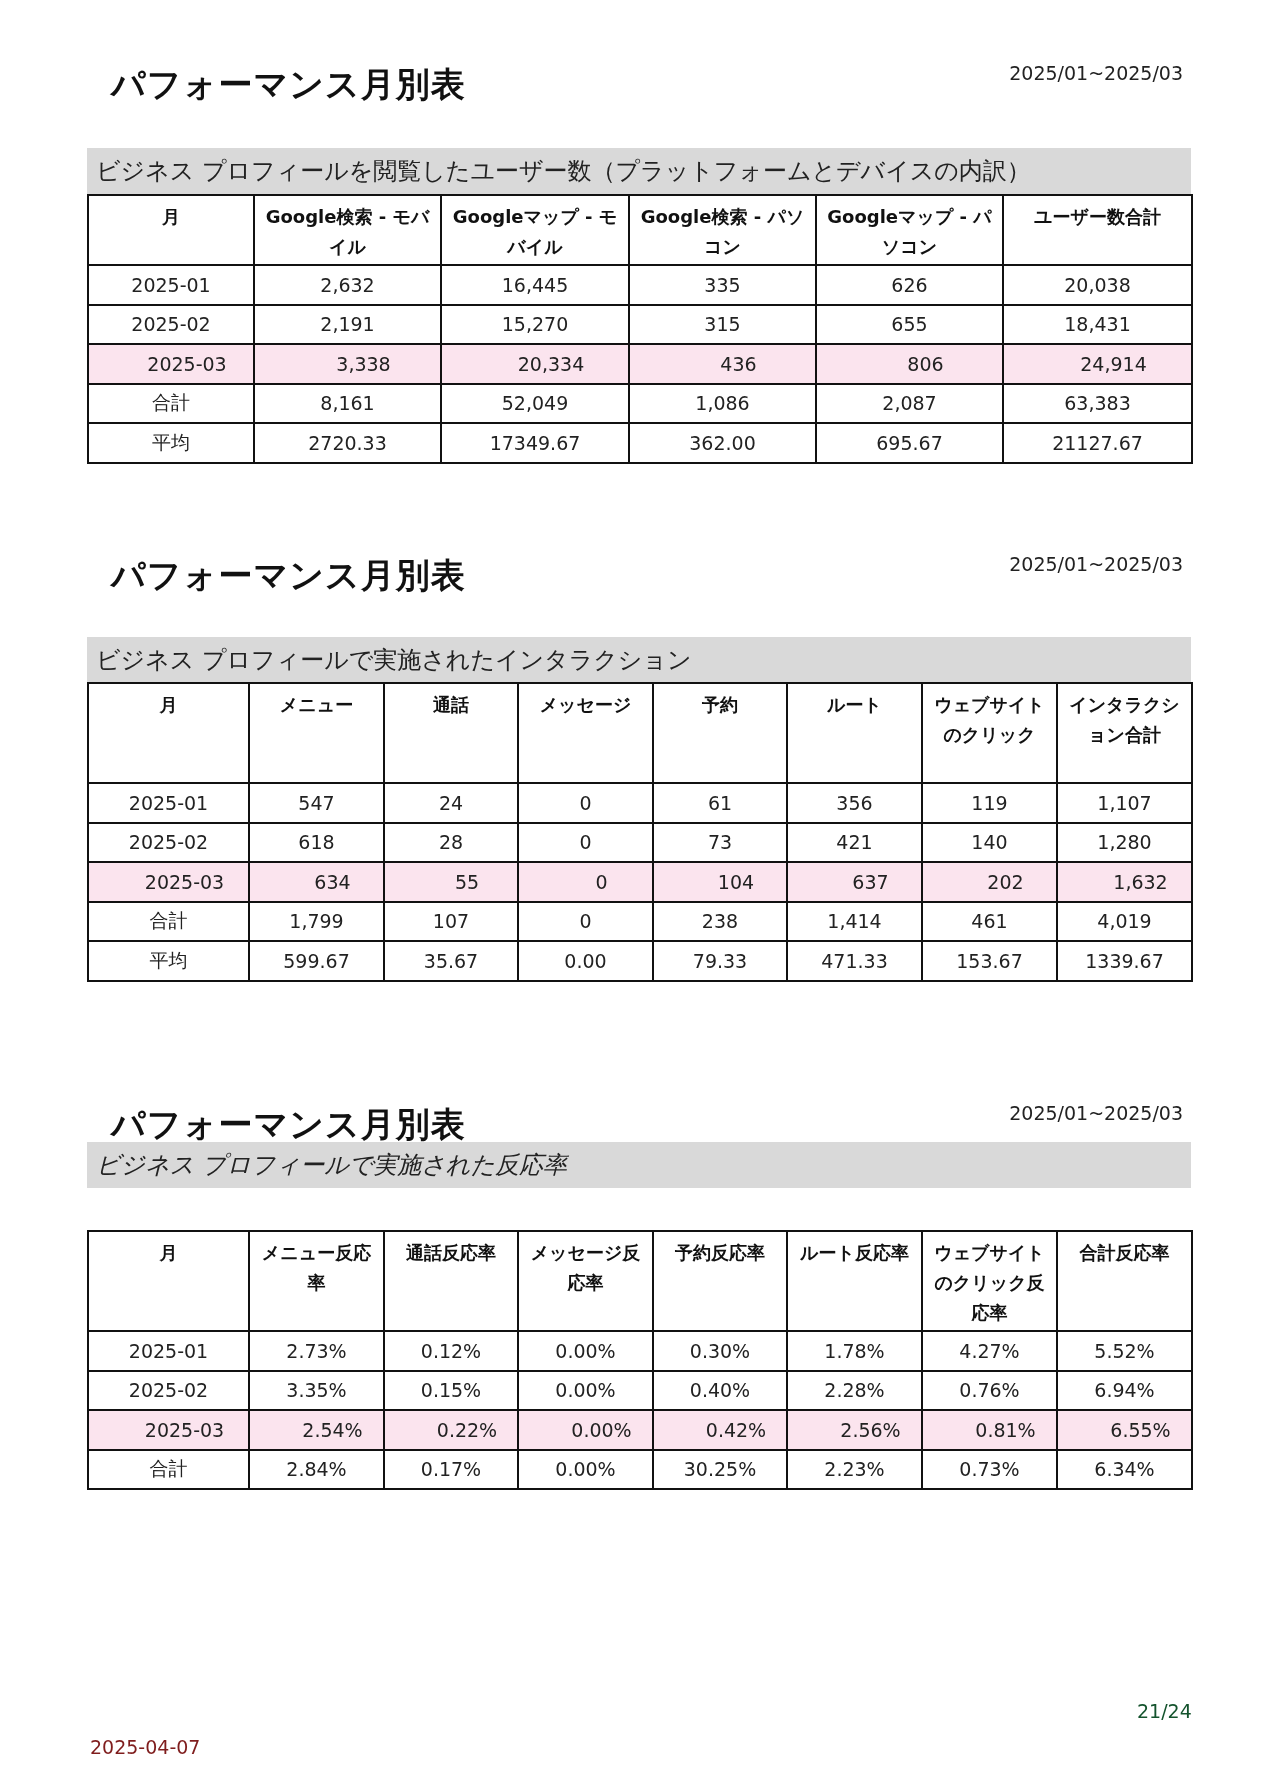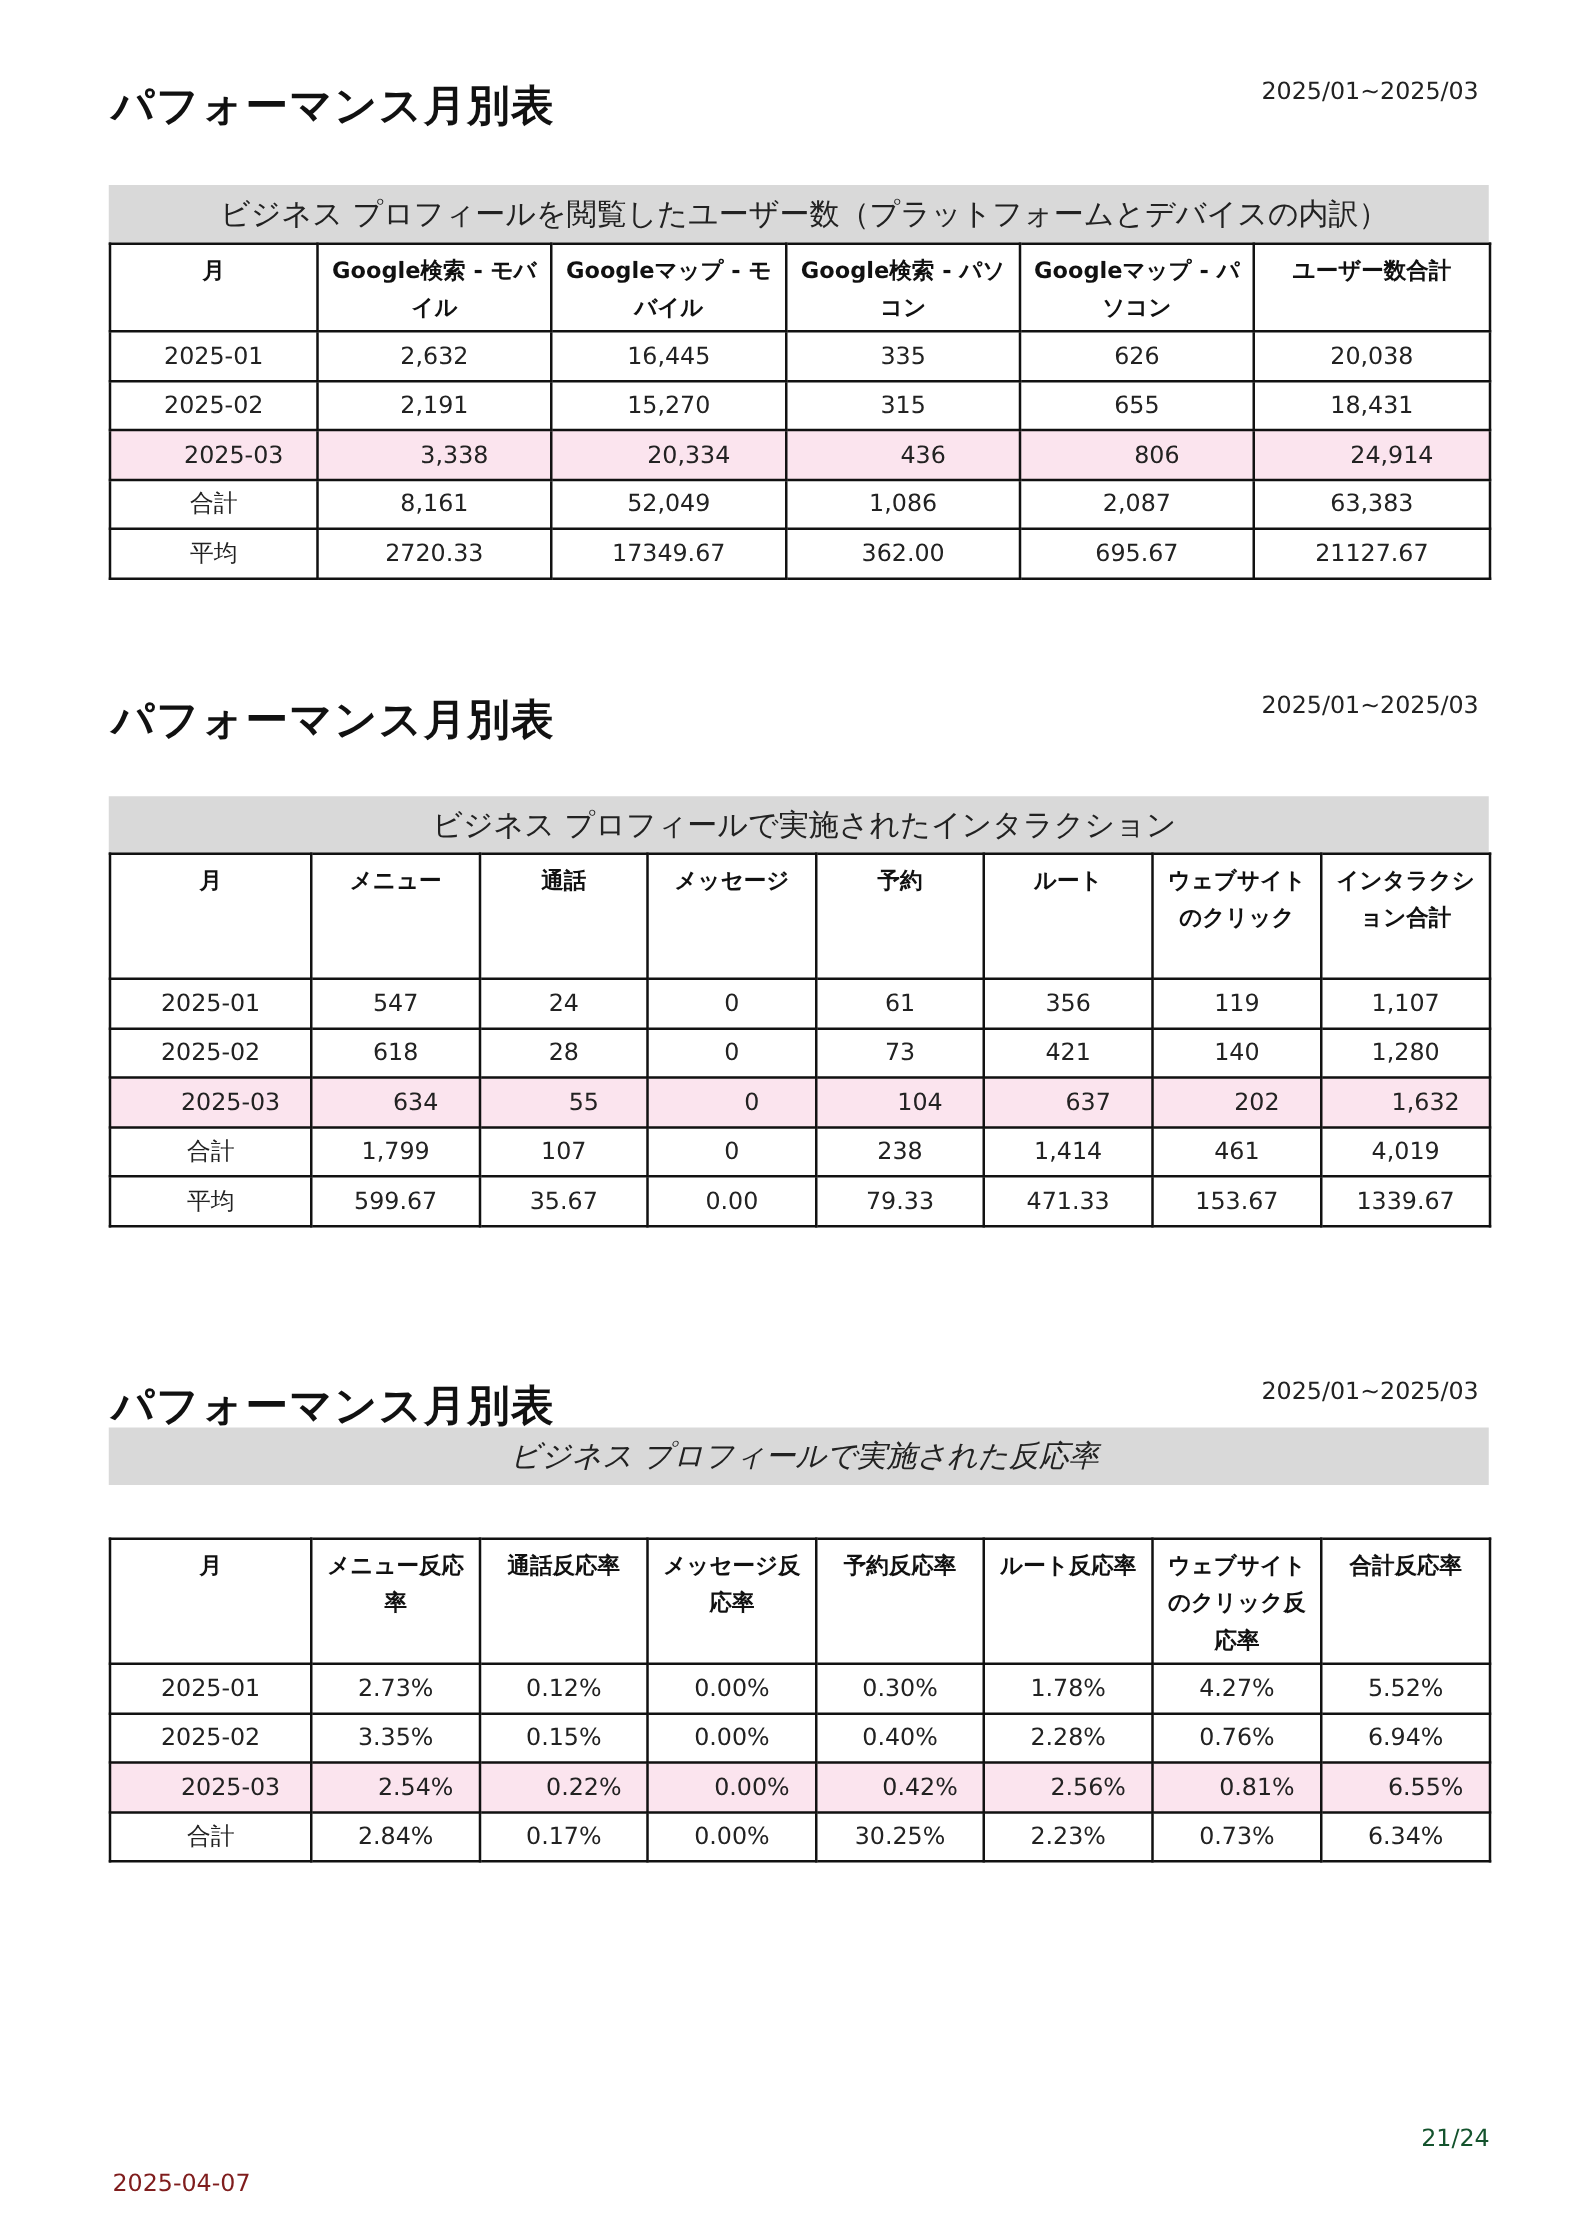--- a/index.html
+++ b/index.html
@@ -2,30 +2,30 @@
 <html><head>
 <meta charset="utf-8">
 <style>
   html, body { margin: 0; padding: 0; background: #ffffff; }
   body {
     width: 1277px; height: 1790px; position: relative; overflow: hidden;
     font-family: "DejaVu Sans", "Liberation Sans", sans-serif; color: #111;
   }
   .section { position: absolute; left: 87px; width: 1104px; }
   .page-title {
-    position: absolute; left: 2px; font-size: 34px; font-weight: bold;
+    position: absolute; left: 24px; font-size: 34px; font-weight: bold;
     letter-spacing: 1px; white-space: nowrap; color: #111;
   }
   .date-range {
     position: absolute; right: 8px; font-size: 19px; color: #222; white-space: nowrap;
   }
   .caption-bar {
     position: absolute; left: 0; width: 1104px; height: 46px; background: #d9d9d9;
     font-size: 24px; line-height: 46px; padding-left: 9px; box-sizing: border-box;
-    white-space: nowrap; color: #222; text-align: center;
+    white-space: nowrap; color: #222;
   }
   table.data {
     position: absolute; left: 0; width: 1104px; border-collapse: collapse;
     table-layout: fixed; font-size: 19px;
   }
   table.data th, table.data td {
     border: 2px solid #111; text-align: center; box-sizing: border-box;
   }
   table.data th {
     font-weight: bold; vertical-align: top; padding: 6px 4px 0 4px;

